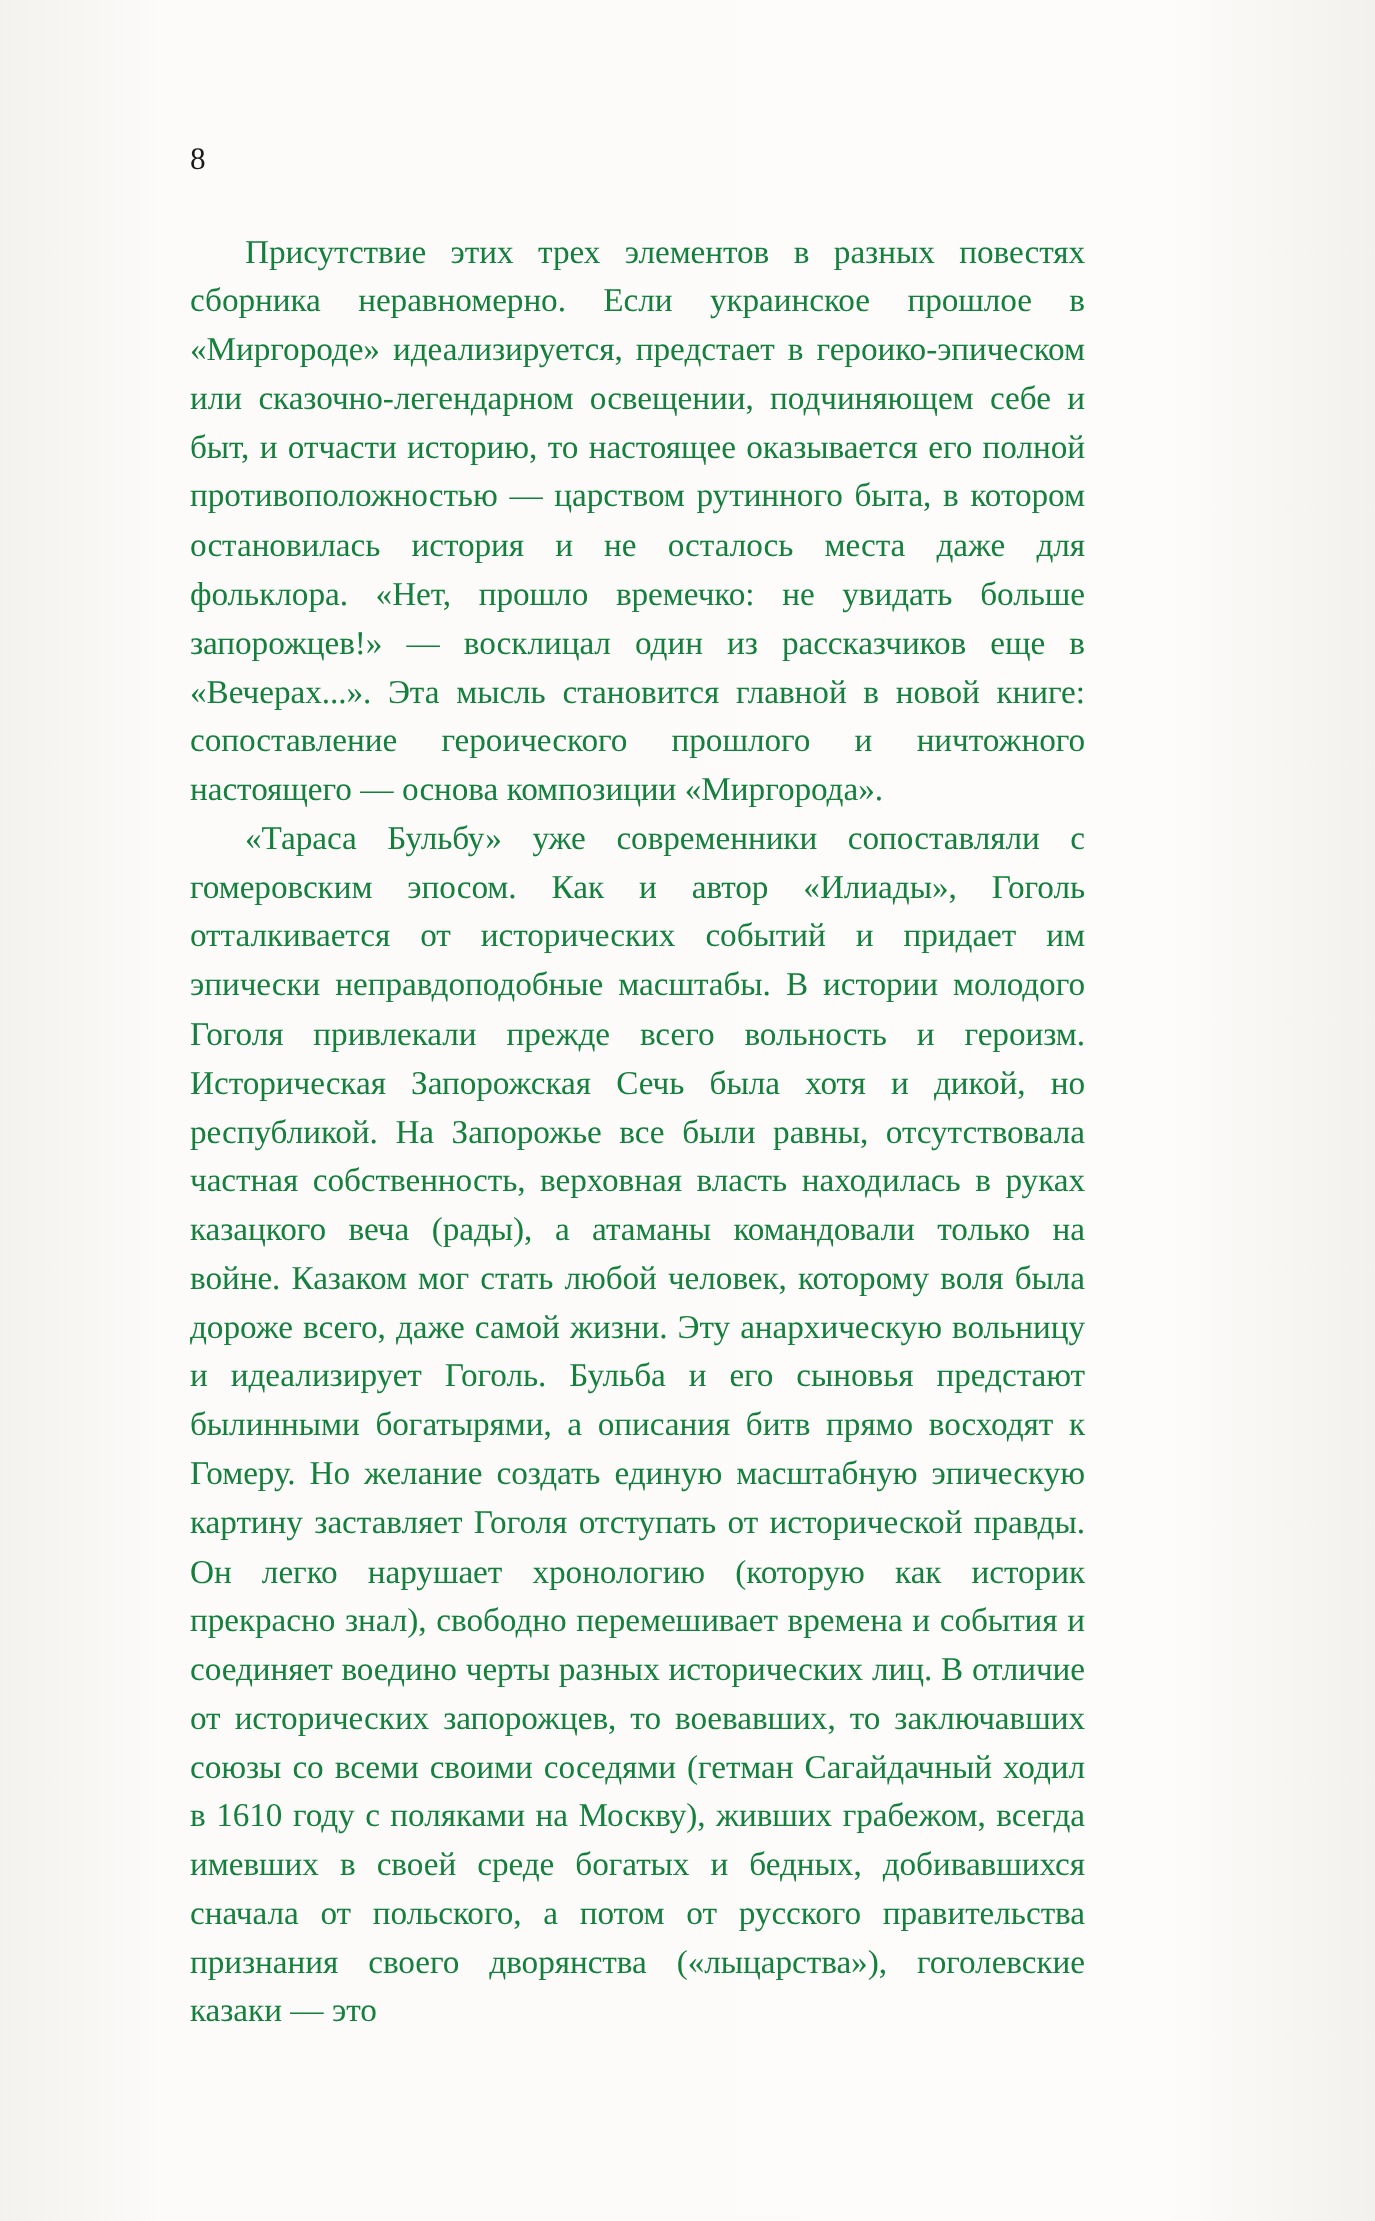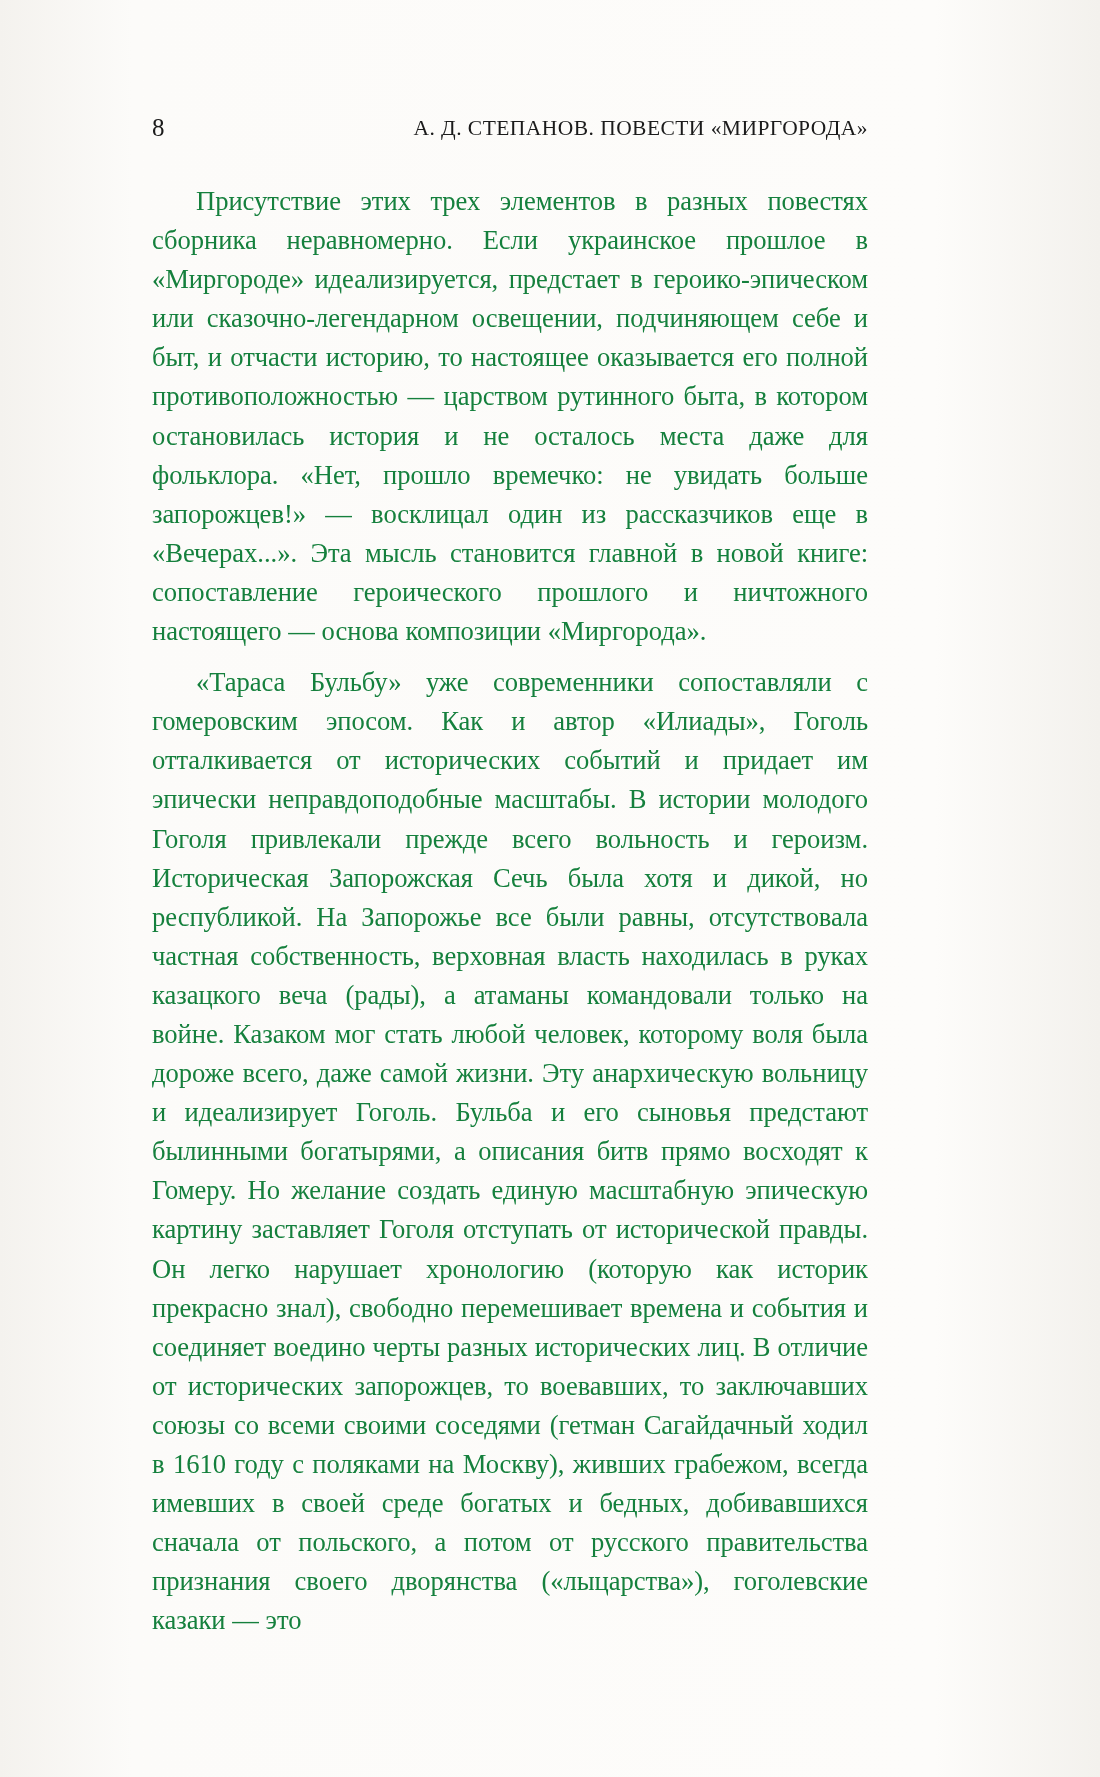--- a/index.html
+++ b/index.html
@@ -72,32 +72,31 @@
     text-indent: 44px;
     text-align: justify;
     font-size: 26.6px;
     line-height: 39.1px;
     color: #15803d;
     letter-spacing: -0.05px;
     word-spacing: 0.2px;
     hyphens: manual;
   }
   p.para + p.para {
-    margin-top: 12px;
+    margin-top: 0;
   }
 </style>
 </head>
 <body>
 
 <div class="page">
   <div class="content">
 
     <div class="running-head">
       <div class="folio">8</div>
-      <div class="head-title">А. Д. СТЕПАНОВ. ПОВЕСТИ «МИРГОРОДА»</div>
     </div>
 
     <div class="body-text">
       <p class="para">Присутствие этих трех элементов в разных повестях сборника неравномерно. Если украинское прошлое в «Миргороде» идеализируется, предстает в героико-эпическом или сказочно-легендарном освещении, подчиняющем себе и быт, и отчасти историю, то настоящее оказывается его полной противоположностью — царством рутинного быта, в котором остановилась история и не осталось места даже для фольклора. «Нет, прошло времечко: не увидать больше запорожцев!» — восклицал один из рассказчиков еще в «Вечерах...». Эта мысль становится главной в новой книге: сопоставление героического прошлого и ничтожного настоящего — основа композиции «Миргорода».</p>
       <p class="para">«Тараса Бульбу» уже современники сопоставляли с гомеровским эпосом. Как и автор «Илиады», Гоголь отталкивается от исторических событий и придает им эпически неправдоподобные масштабы. В истории молодого Гоголя привлекали прежде всего вольность и героизм. Историческая Запорожская Сечь была хотя и дикой, но республикой. На Запорожье все были равны, отсутствовала частная собственность, верховная власть находилась в руках казацкого веча (рады), а атаманы командовали только на войне. Казаком мог стать любой человек, которому воля была дороже всего, даже самой жизни. Эту анархическую вольницу и идеализирует Гоголь. Бульба и его сыновья предстают былинными богатырями, а описания битв прямо восходят к Гомеру. Но желание создать единую масштабную эпическую картину заставляет Гоголя отступать от исторической правды. Он легко нарушает хронологию (которую как историк прекрасно знал), свободно перемешивает времена и события и соединяет воедино черты разных исторических лиц. В отличие от исторических запорожцев, то воевавших, то заключавших союзы со всеми своими соседями (гетман Сагайдачный ходил в 1610 году с поляками на Москву), живших грабежом, всегда имевших в своей среде богатых и бедных, добивавшихся сначала от польского, а потом от русского правительства признания своего дворянства («лыцарства»), гоголевские казаки — это</p>
     </div>
 
   </div>
 </div>
 

